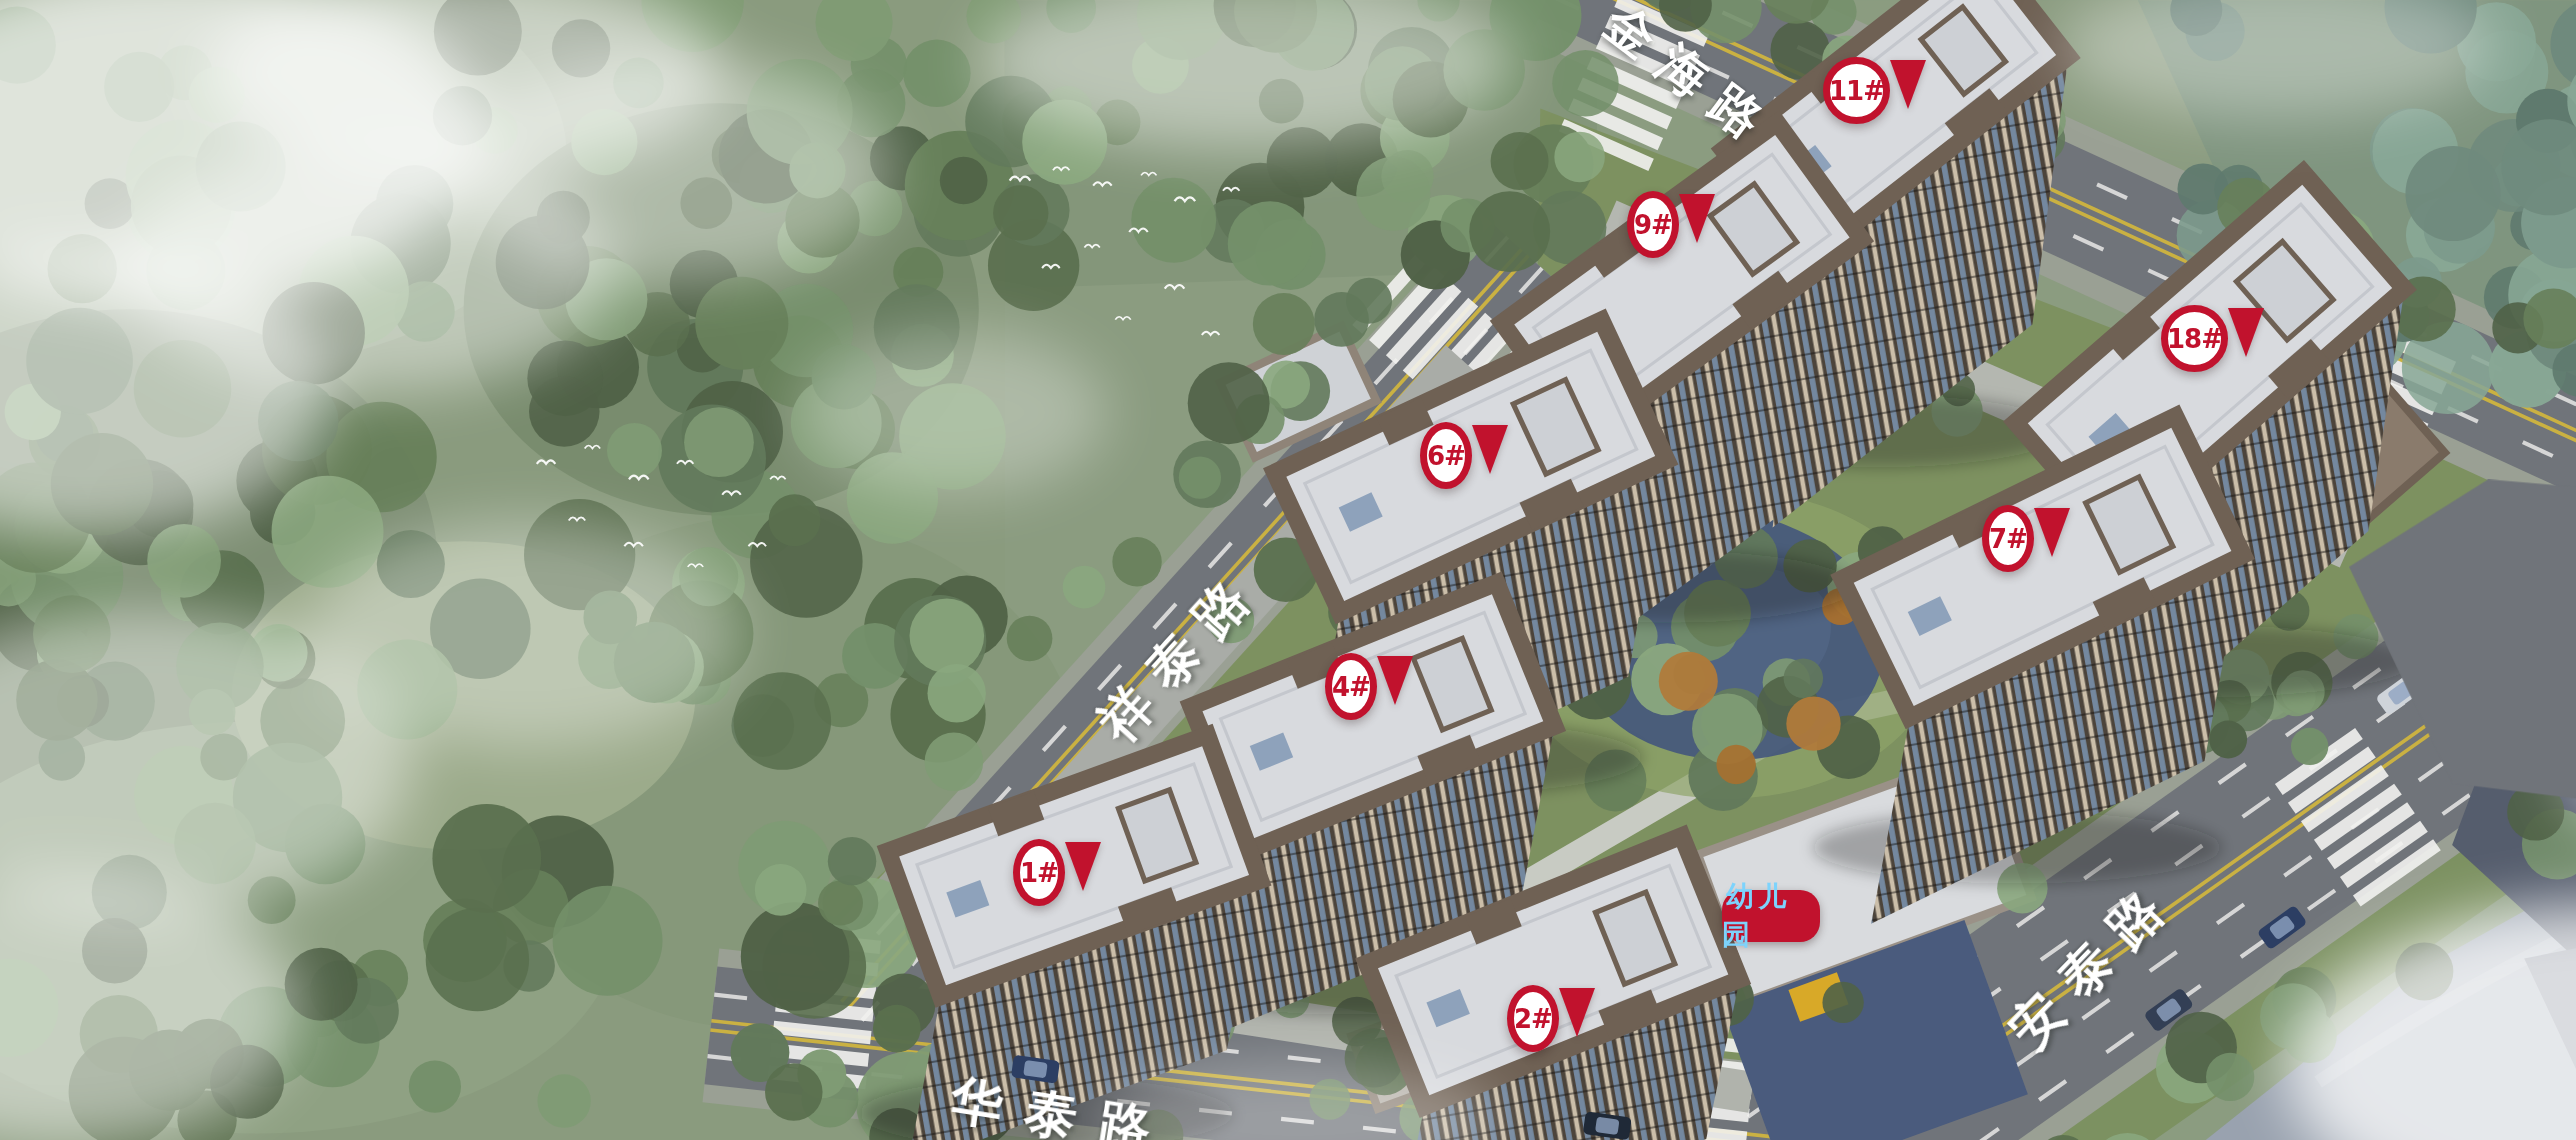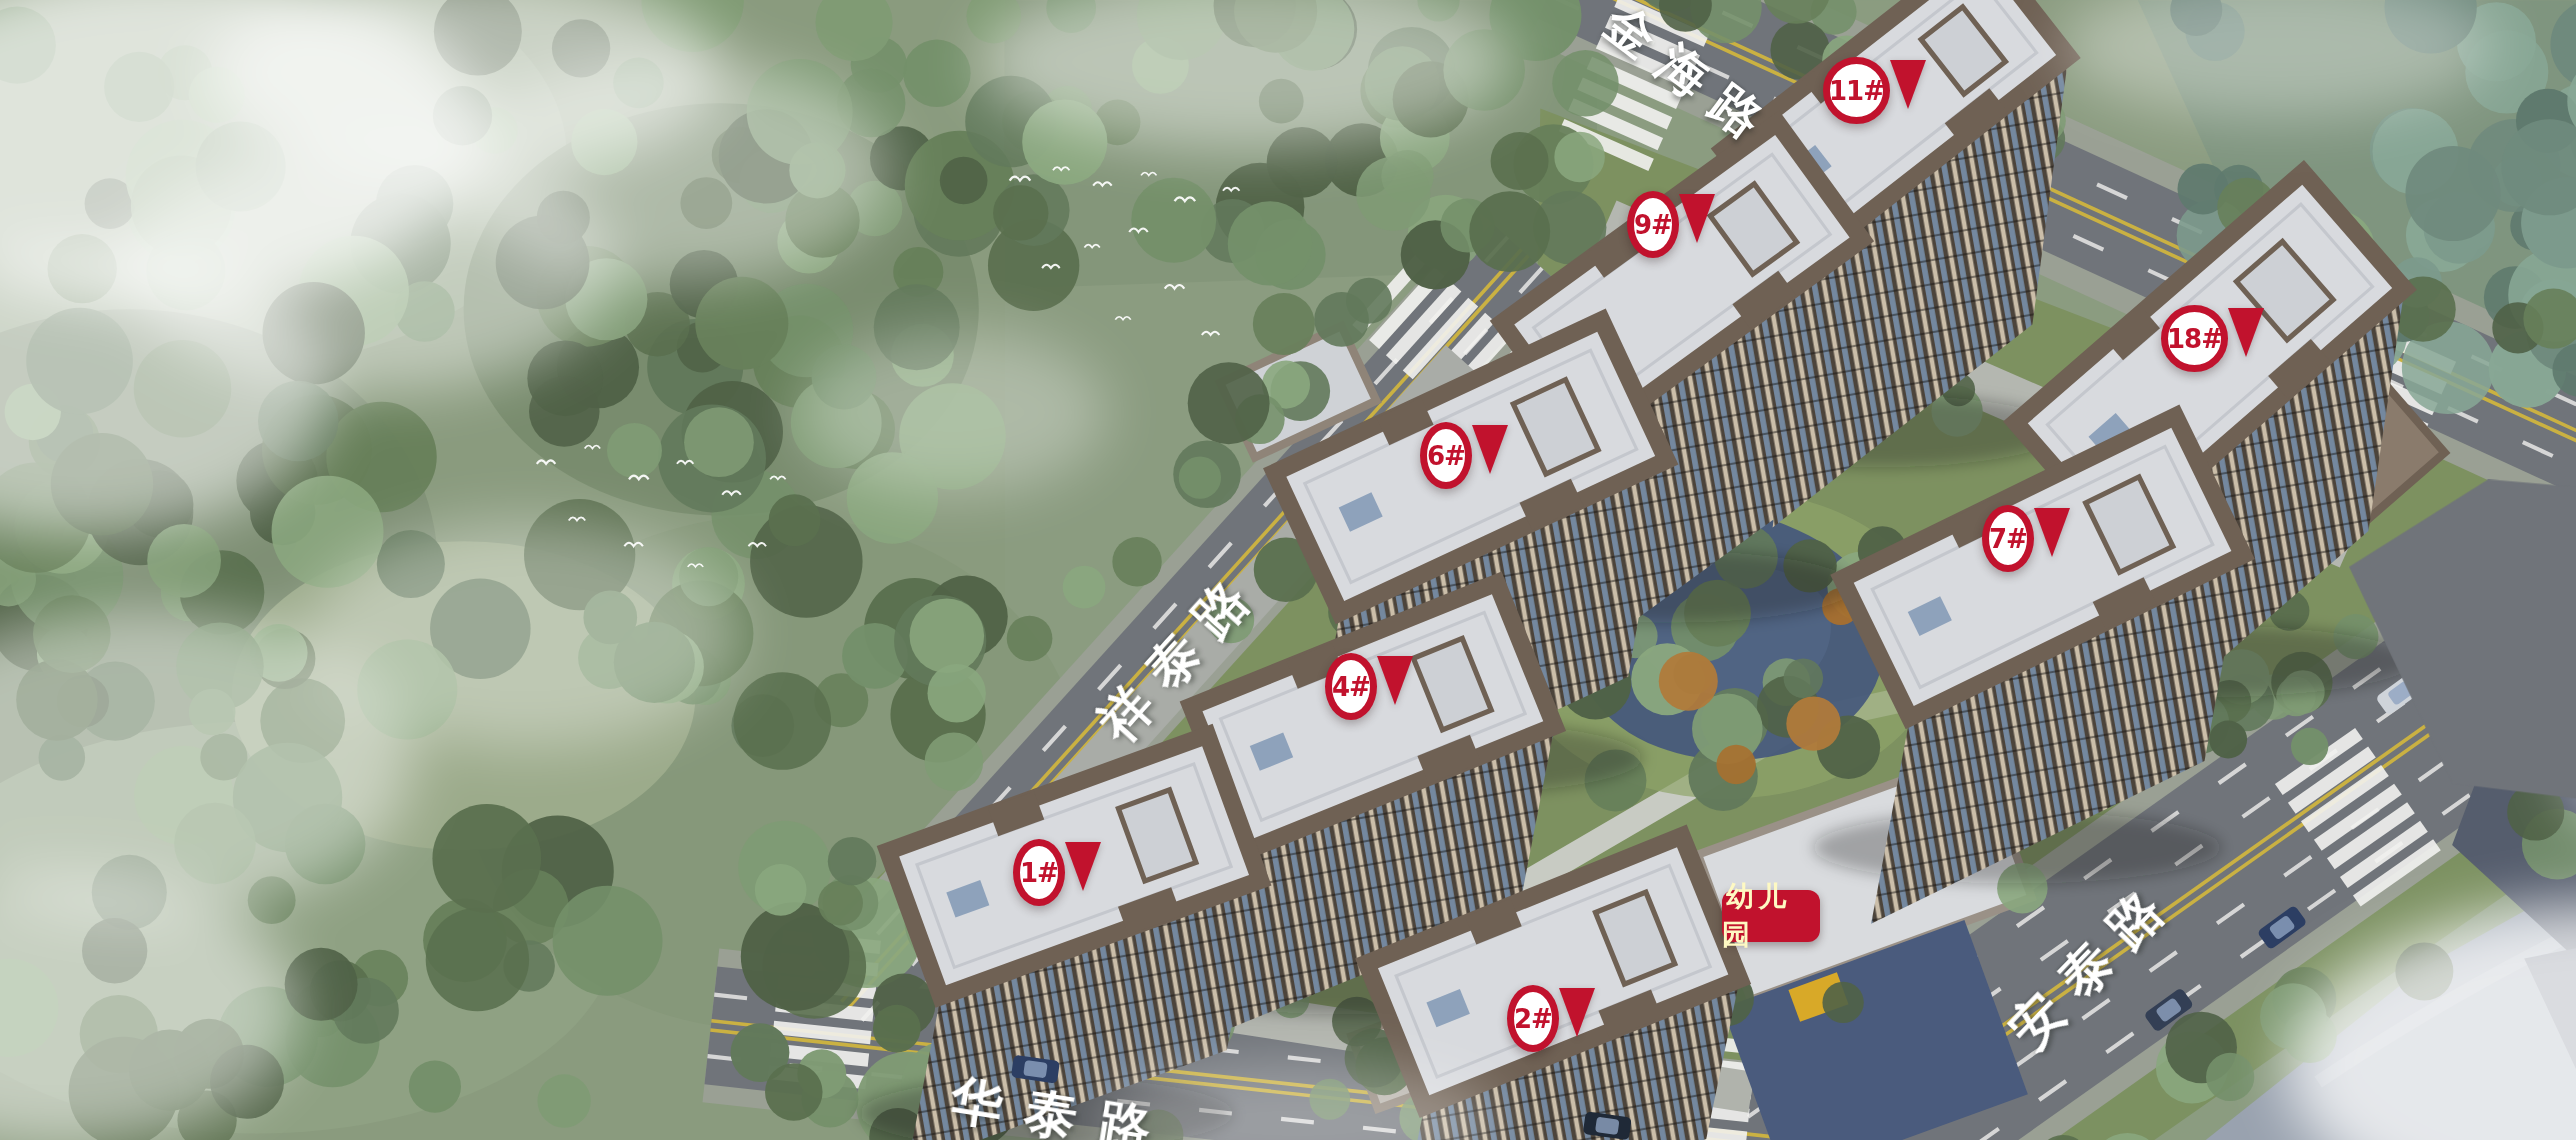--- a/index.html
+++ b/index.html
@@ -10,21 +10,21 @@
   
   .road-label{
     position:absolute;color:var(--label-white,#fff);font-weight:700;white-space:nowrap;
     transform:translate(-50%,-50%) rotate(var(--rot,0deg));
     text-shadow:2.1px 3.1px 5.2px rgba(30,35,30,.45), -1px -1px 3.1px rgba(30,35,30,.2);
     user-select:none;
   }
   
   .poi-badge{
     position:absolute;width:98px;height:52px;background:var(--marker-red,#c1122d);
-    border-radius:12px;color:#fef9c3;font-weight:700;font-size:28px;letter-spacing:4.1px;
+    border-radius:20px;color:#7dd3fc;font-weight:700;font-size:28px;letter-spacing:4.1px;
     display:flex;align-items:center;justify-content:center;text-indent:4.1px;
     box-shadow:0 3.1px 8.2px rgba(40,20,20,.35);
   }
   
   .marker{
     position:absolute;width:82px;display:flex;flex-direction:row;align-items:center;
     transform:translate(-50%,-100%);
   }
   .pin-circle{
     width:67px;height:67px;border-radius:50%;background:#fff;box-sizing:border-box;

